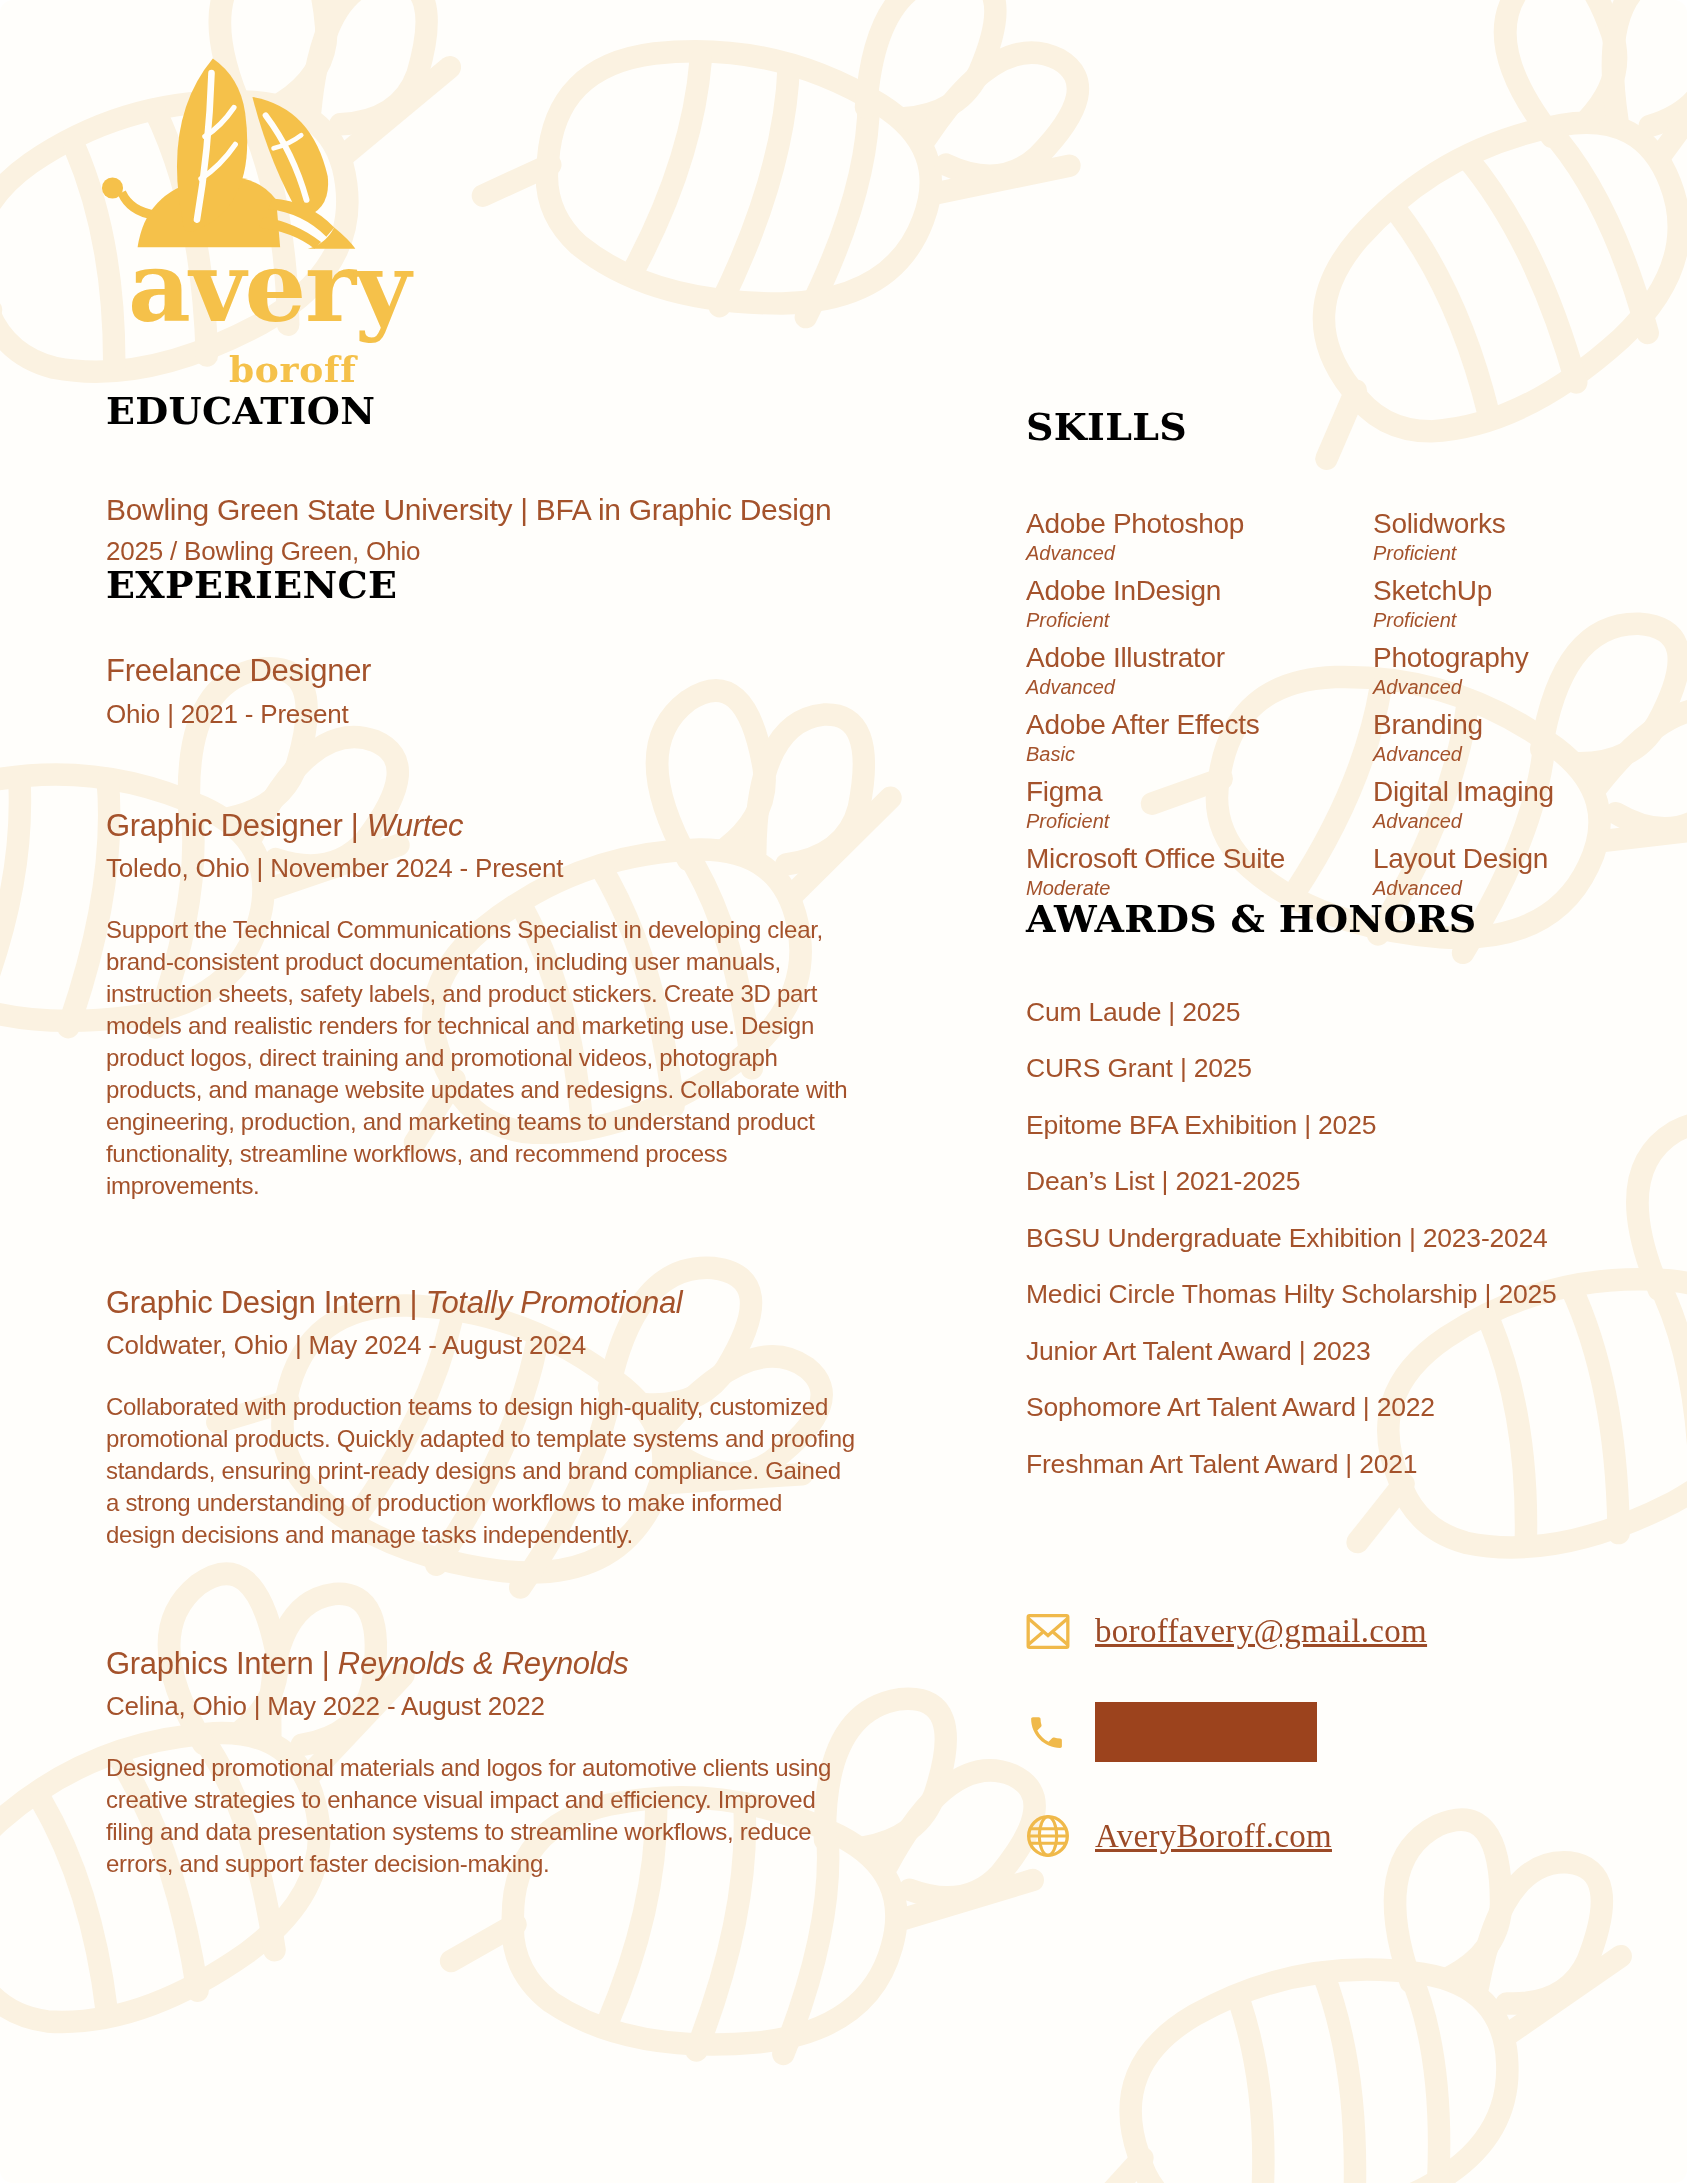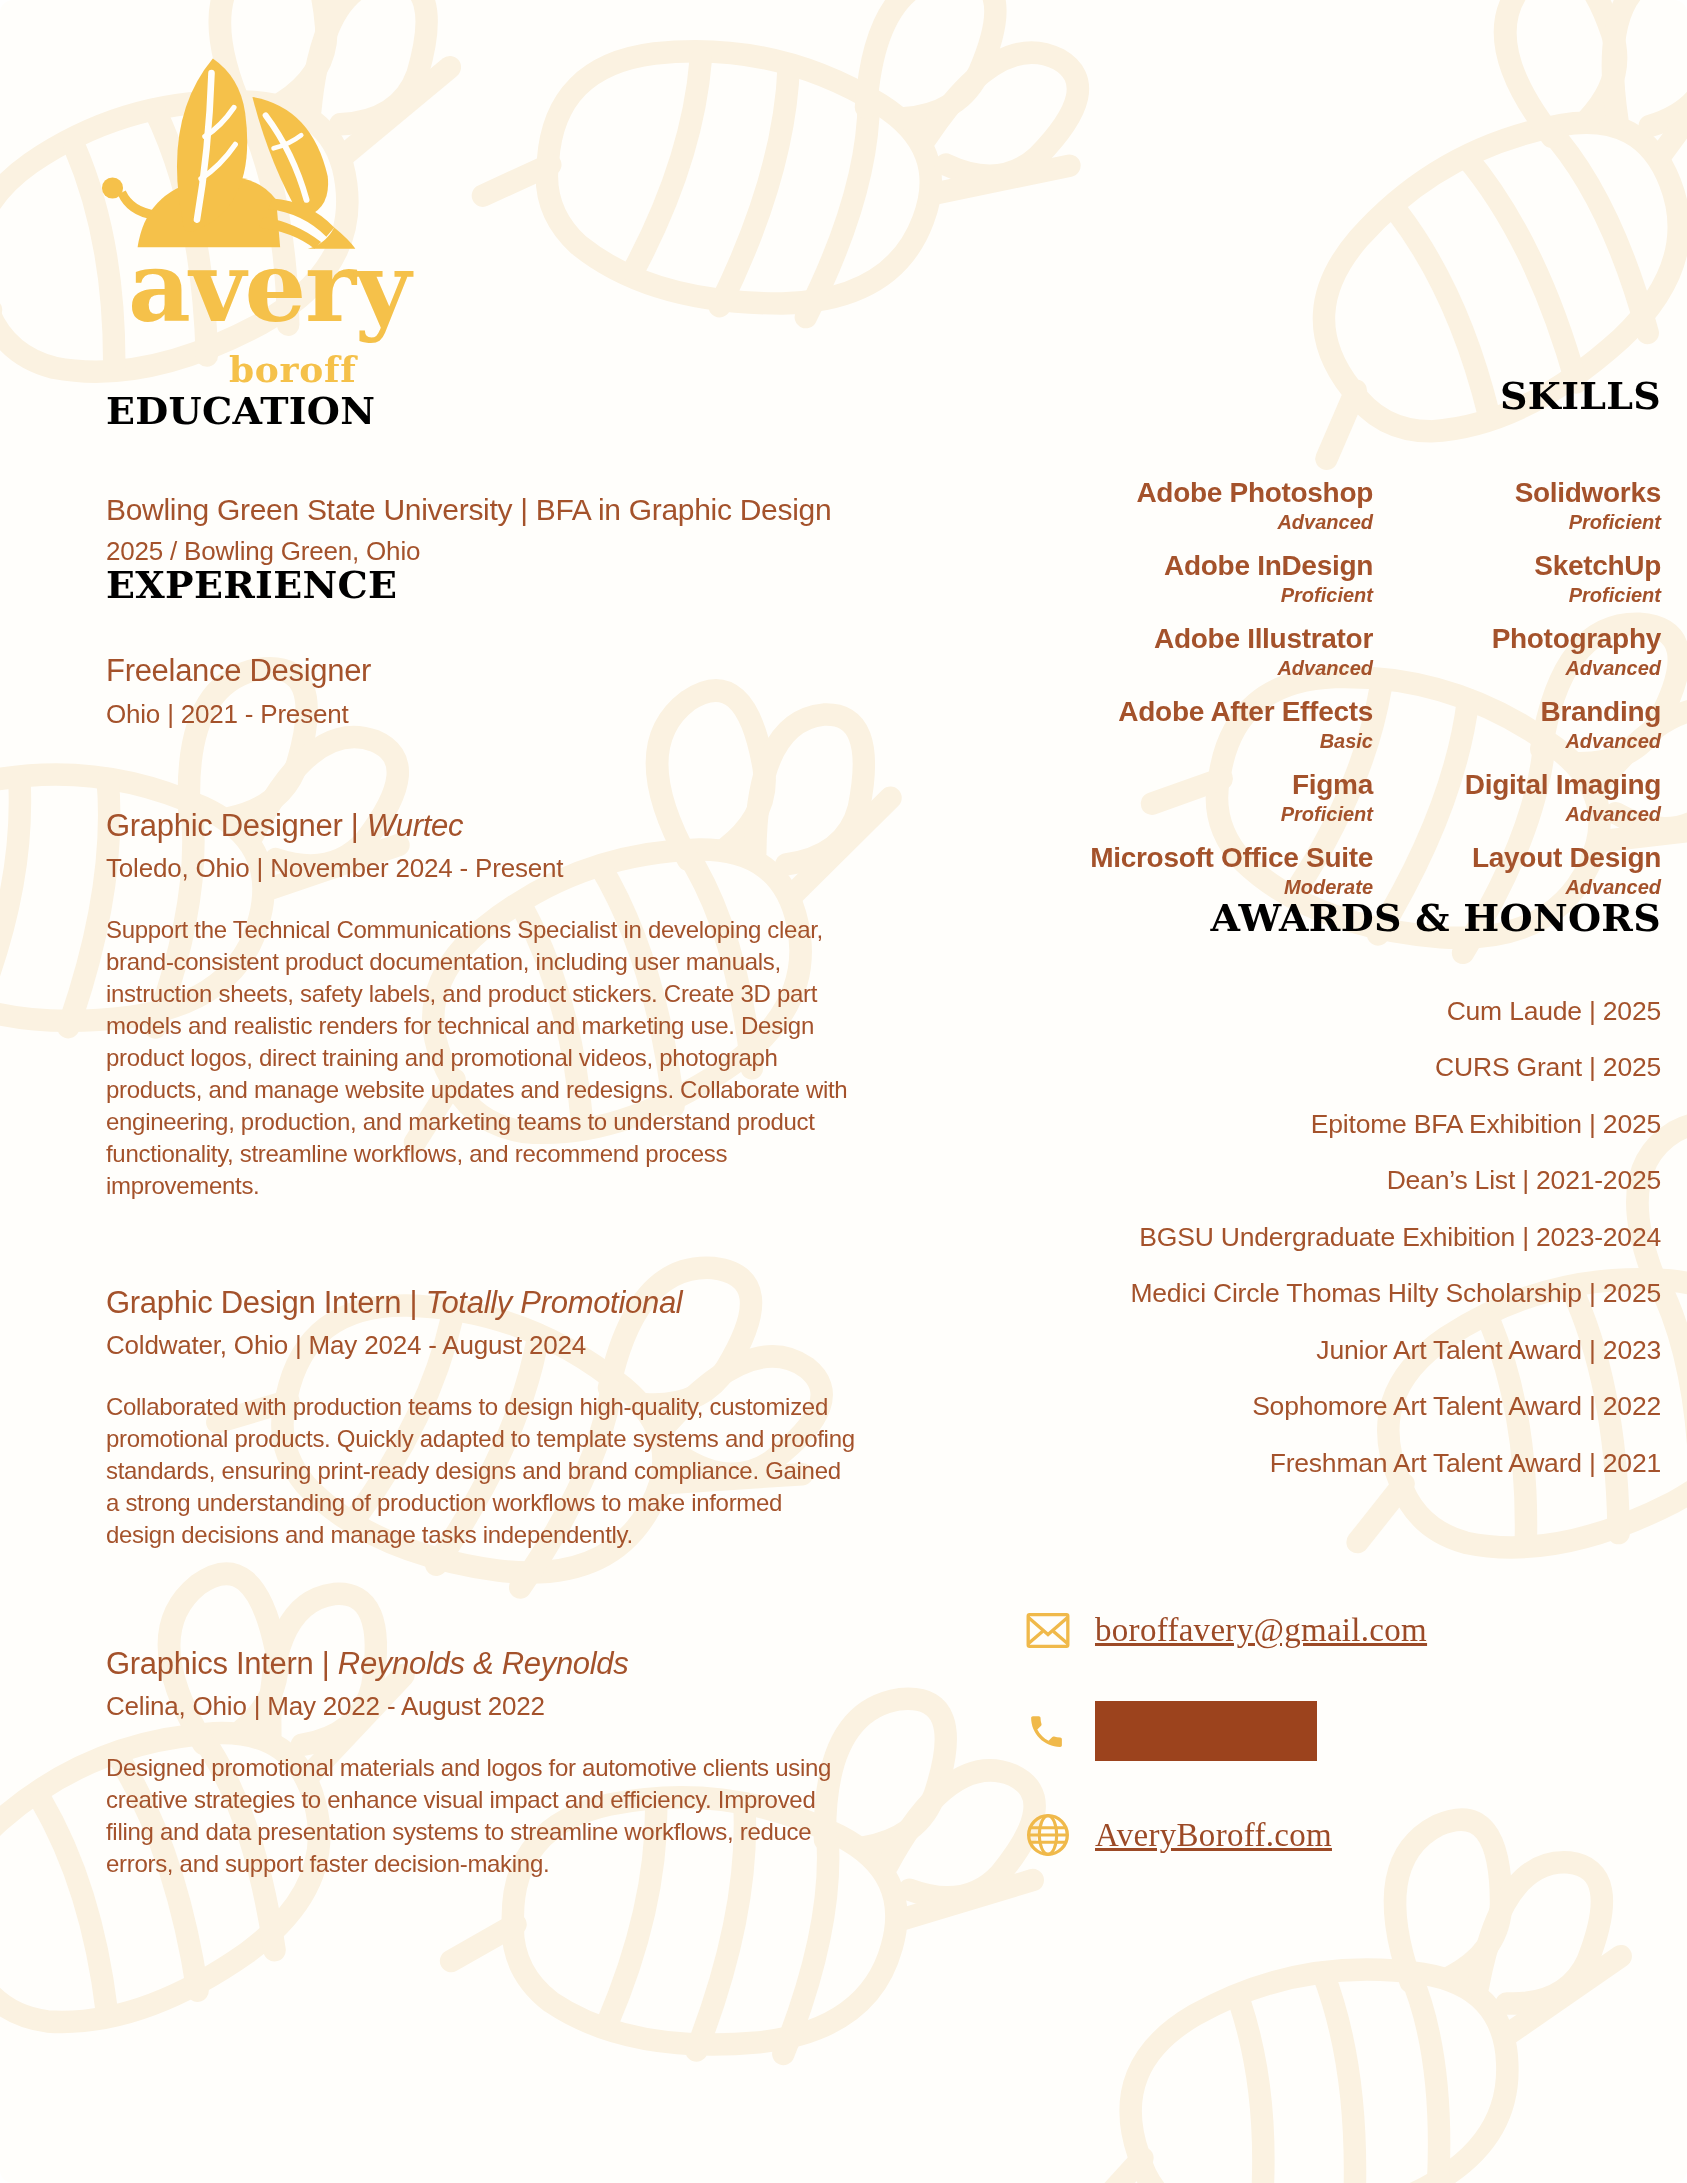--- a/index.html
+++ b/index.html
@@ -25,21 +25,21 @@
   }
   .logo-last{
     position:absolute;left:130px;top:299px;
     font-family:"DejaVu Serif","Liberation Serif",serif;
     font-weight:700;font-size:36px;line-height:1;
     color:#F5C14A;letter-spacing:0.7px;
   }
 
   
   .col-left{position:absolute;left:106px;top:392px;width:860px;}
-  .col-right{position:absolute;left:1026px;top:377px;width:635px;text-align:right;}
+  .col-right{position:absolute;left:1026px;top:408px;width:635px;}
 
   h2.sec{
     font-family:"DejaVu Serif","Liberation Serif",serif;
     font-weight:700;font-size:38px;line-height:1;
     color:#000000;margin:0;letter-spacing:0.3px;
   }
 
   .degree{font-size:30px;line-height:1.1;margin-top:63px;letter-spacing:-0.3px;}
   .meta{font-size:26px;line-height:1.15;margin-top:10.6px;letter-spacing:-0.2px;}
 
@@ -54,21 +54,21 @@
   .jt-3{margin-top:95px;}
   .desc{
     font-size:24px;line-height:32px;width:751px;
     margin:30px 0 0 0;letter-spacing:-0.3px;
   }
   .desc:empty{display:none;}
 
   
   .skills-grid{
     display:grid;grid-template-columns:347px auto;
-    row-gap:18px;margin-top:63px;font-weight:bold;
+    row-gap:12px;margin-top:63px;
   }
   .skill-name{font-size:28px;line-height:30px;letter-spacing:-0.3px;}
   .skill-level{font-size:20px;line-height:22.5px;font-style:italic;margin-top:2.6px;}
 
   .h-awards{margin-top:98px;}
   .awards-list{margin-top:61px;}
   .award{font-size:26.5px;line-height:26.5px;margin-bottom:30px;letter-spacing:-0.2px;}
 
   
   .contact{margin-top:136px;}

